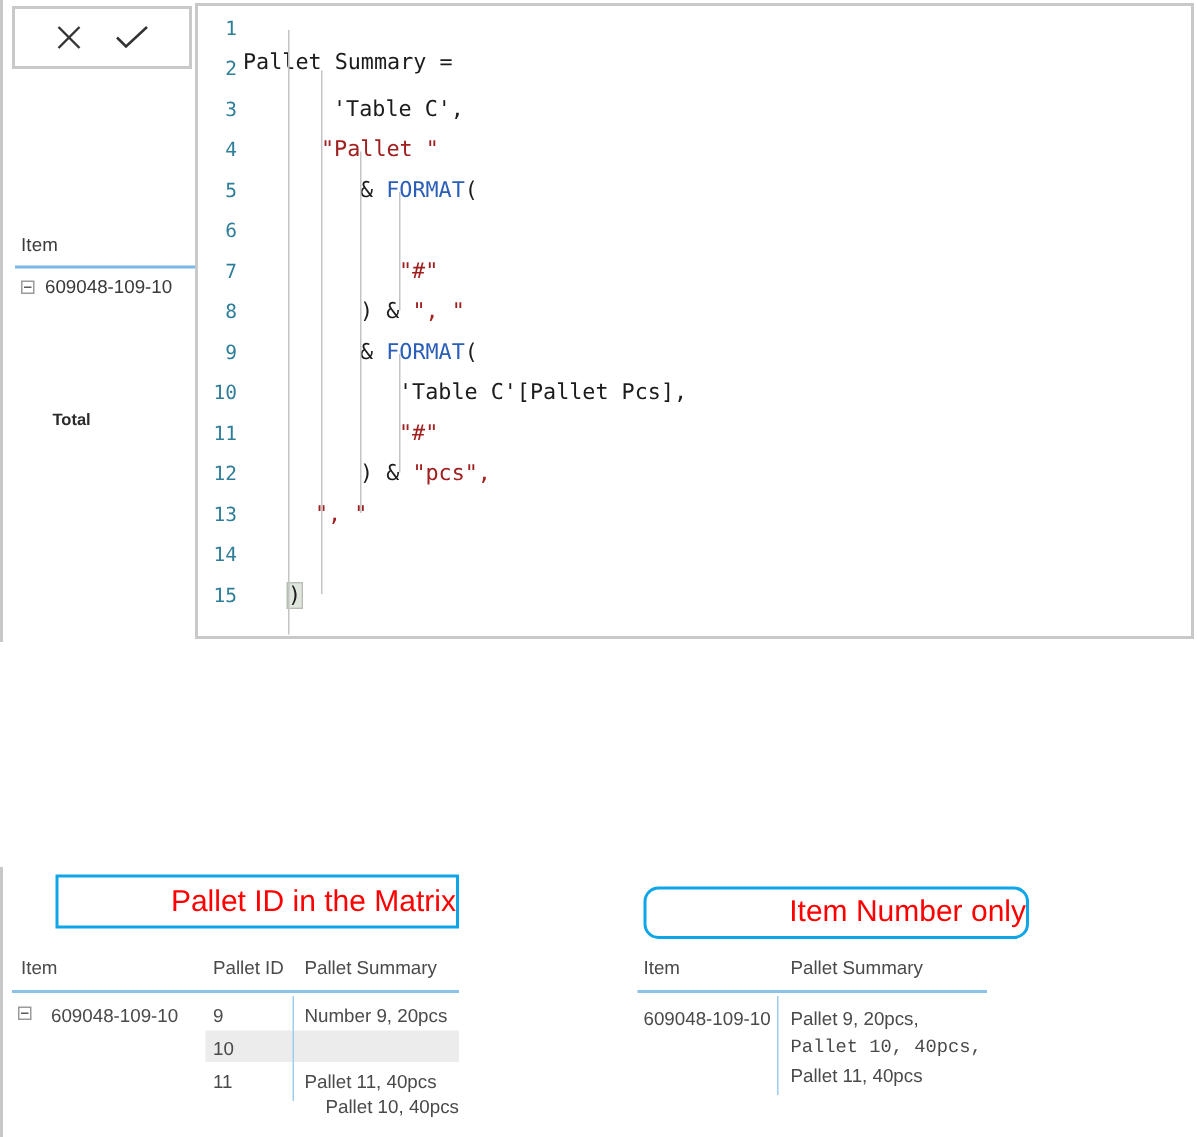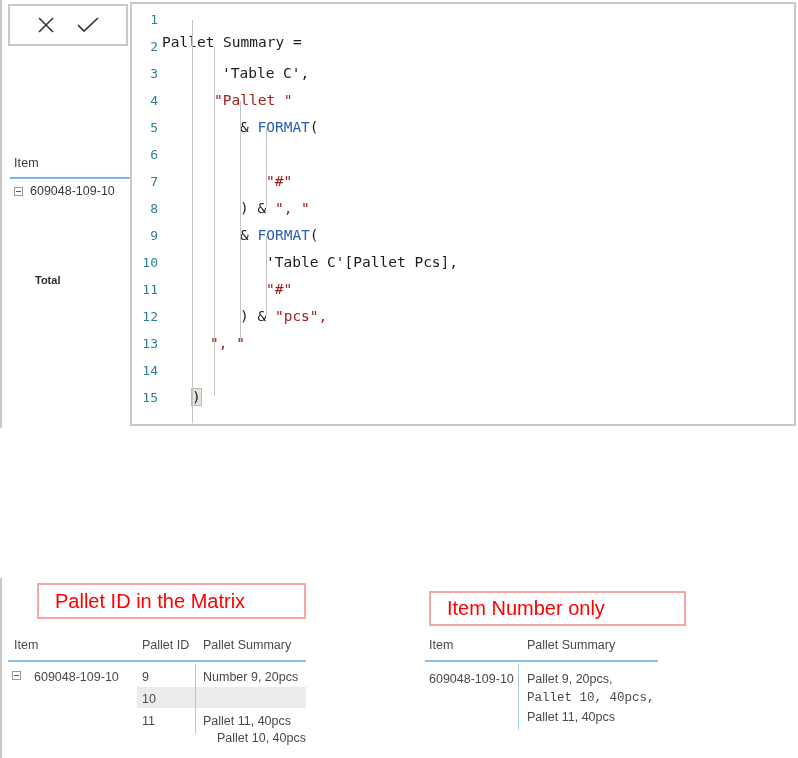--- a/index.html
+++ b/index.html
@@ -110,31 +110,30 @@
   }
   .guide {
     position: absolute;
     width: 1px;
     background: #c4c4c4;
   }
 
   
   .callout {
     position: absolute;
-    border: 2px solid #fca5a5;
+    border: 2px solid #0ea5e9;
     background: #ffffff;
     color: #ff0000;
-    display: flex; align-items: center; justify-content: flex-start;
+    display: flex; align-items: center; justify-content: flex-end;
     font-family: "Liberation Sans", sans-serif;
     font-size: 20px;
     white-space: nowrap;
-    padding-left: 16px;
   }
   #callout-left  { left: 37px;  top: 583px; width: 269px; height: 36px; }
-  #callout-right { left: 429px; top: 591px; width: 257px; height: 35px; }
+  #callout-right { left: 429px; top: 591px; width: 257px; height: 35px; border-radius: 10px; }
 
   
   .tbl {
     position: absolute;
     font-family: "Liberation Sans", sans-serif;
     color: #4a4a4a;
     font-size: 12.5px;
   }
   .tbl .th {
     position: absolute;

